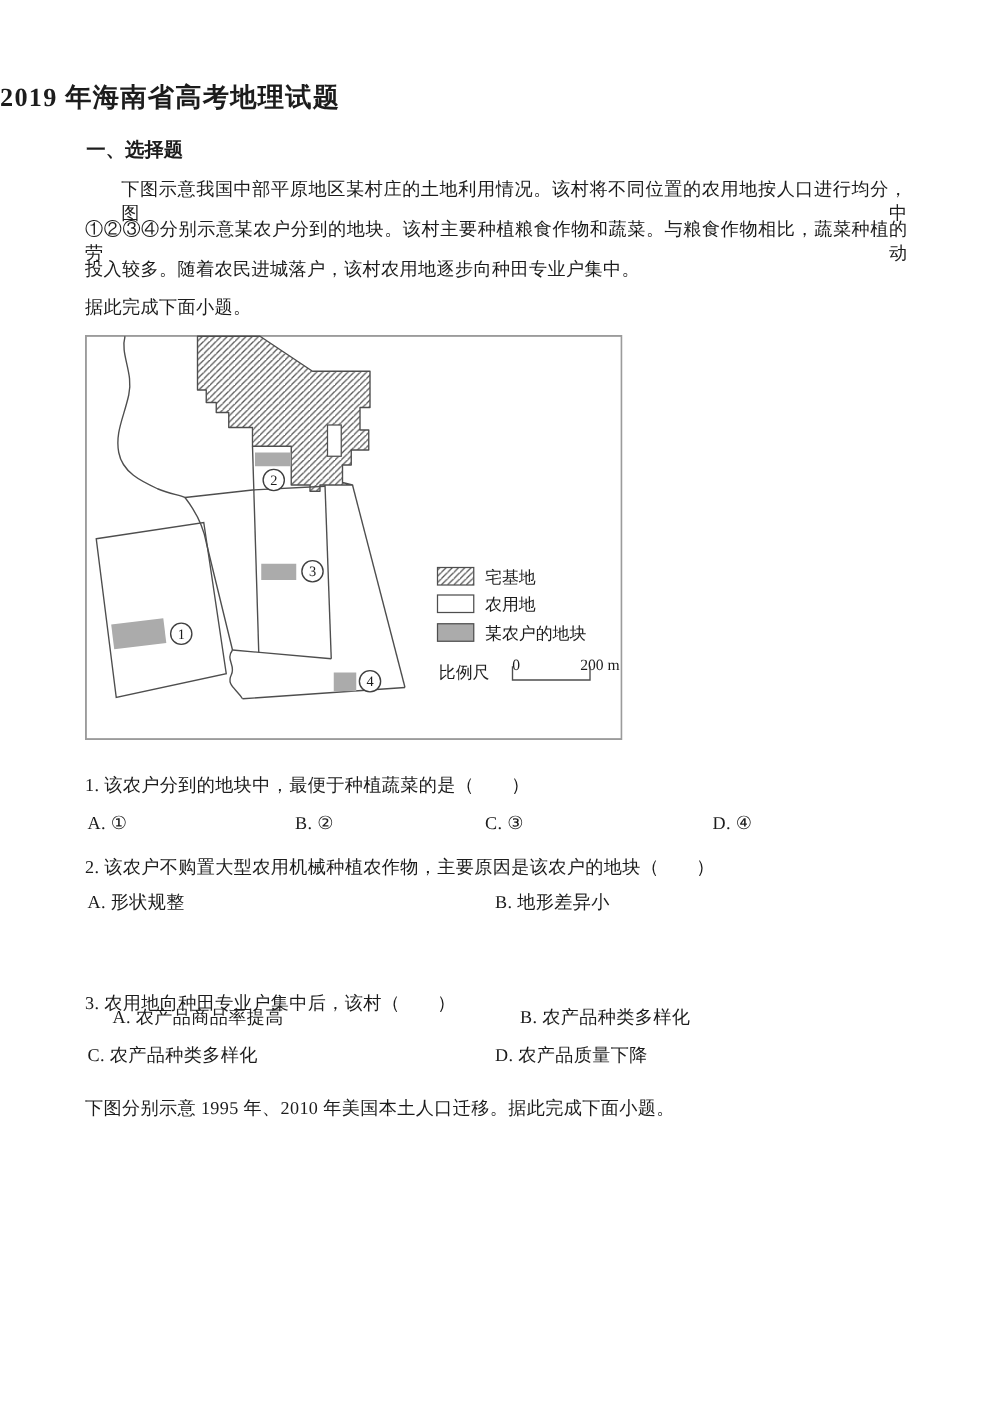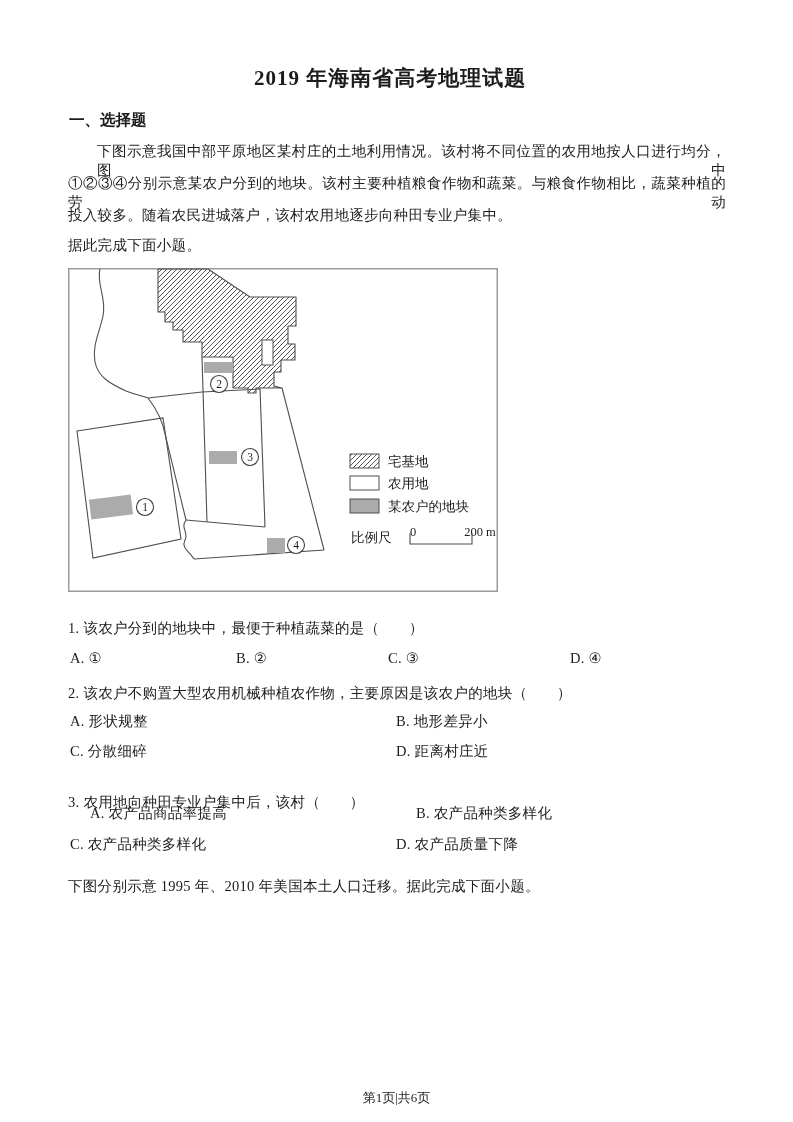--- a/index.html
+++ b/index.html
@@ -3,21 +3,21 @@
 <meta charset="utf-8">
 <style>
   html,body{margin:0;padding:0;background:#e8e8e8;}
   .page{
     position:relative;width:793px;height:1122px;background:#ffffff;
     margin:0 auto;overflow:hidden;
     font-family:"Liberation Serif","DejaVu Serif",serif;
     color:#1c1c1c;
   }
   .abs{position:absolute;white-space:nowrap;}
-  .title{top:64px;left:0;width:780px;text-align:center;font-size:21px;font-weight:bold;letter-spacing:1px;}
+  .title{top:64px;left:0;width:780px;font-size:21px;font-weight:bold;letter-spacing:1px;}
   .section{top:110px;left:69px;font-size:15.5px;font-weight:bold;}
   .body-line{font-size:14.5px;letter-spacing:.3px;}
   .jline{text-align:justify;text-align-last:justify;white-space:normal;}
   .l1{top:142px;left:97px;width:629px;}
   .l2{top:174px;left:68px;width:658px;}
   .l3{top:206px;left:68px;}
   .l4{top:236px;left:68px;}
   .map-wrap{top:268px;left:68px;width:430px;height:324px;}
   .q1{top:619px;left:68px;}
   .q2{top:684px;left:68px;}
@@ -116,32 +116,27 @@
     <span class="opt c2">B. ②</span>
     <span class="opt c3">C. ③</span>
     <span class="opt c4">D. ④</span>
   </div>
 
   <div class="abs body-line q2">2. 该农户不购置大型农用机械种植农作物，主要原因是该农户的地块（　　）</div>
   <div class="abs optrow r-q2ab">
     <span class="opt c1">A. 形状规整</span>
     <span class="opt cb">B. 地形差异小</span>
   </div>
-  <div class="abs optrow r-q2cd">
-    <span class="opt c1">C. 分散细碎</span>
-    <span class="opt cb">D. 距离村庄近</span>
-  </div>
 
   <div class="abs body-line q3">3. 农用地向种田专业户集中后，该村（　　）</div>
   <div class="abs optrow r-q3ab">
     <span class="opt c1">A. 农产品商品率提高</span>
     <span class="opt cb">B. 农产品种类多样化</span>
   </div>
   <div class="abs optrow r-q3cd">
     <span class="opt c1">C. 农产品种类多样化</span>
     <span class="opt cb">D. 农产品质量下降</span>
   </div>
 
   <div class="abs body-line next-intro">下图分别示意 1995 年、2010 年美国本土人口迁移。据此完成下面小题。</div>
 
-  <div class="abs footer">第1页|共6页</div>
 
 </div>
 
 </body></html>

